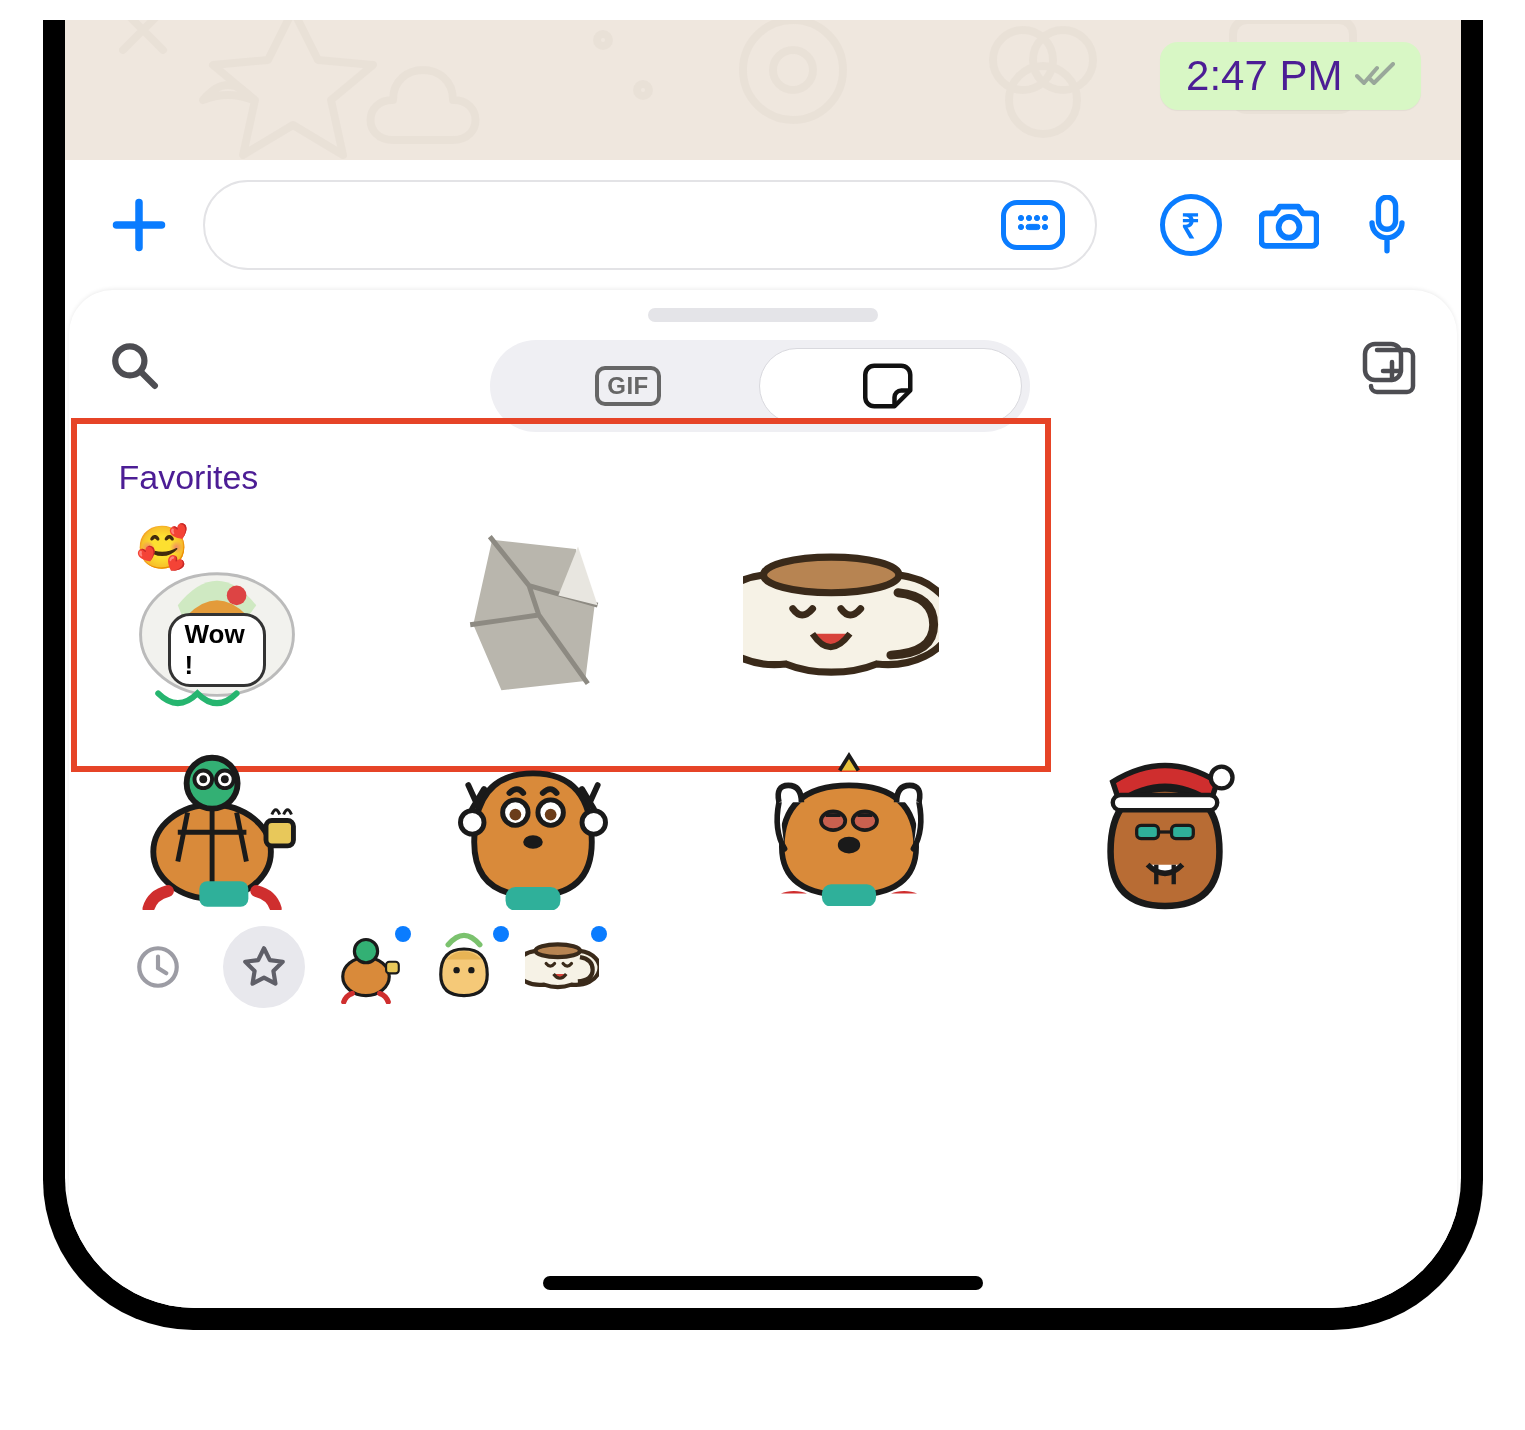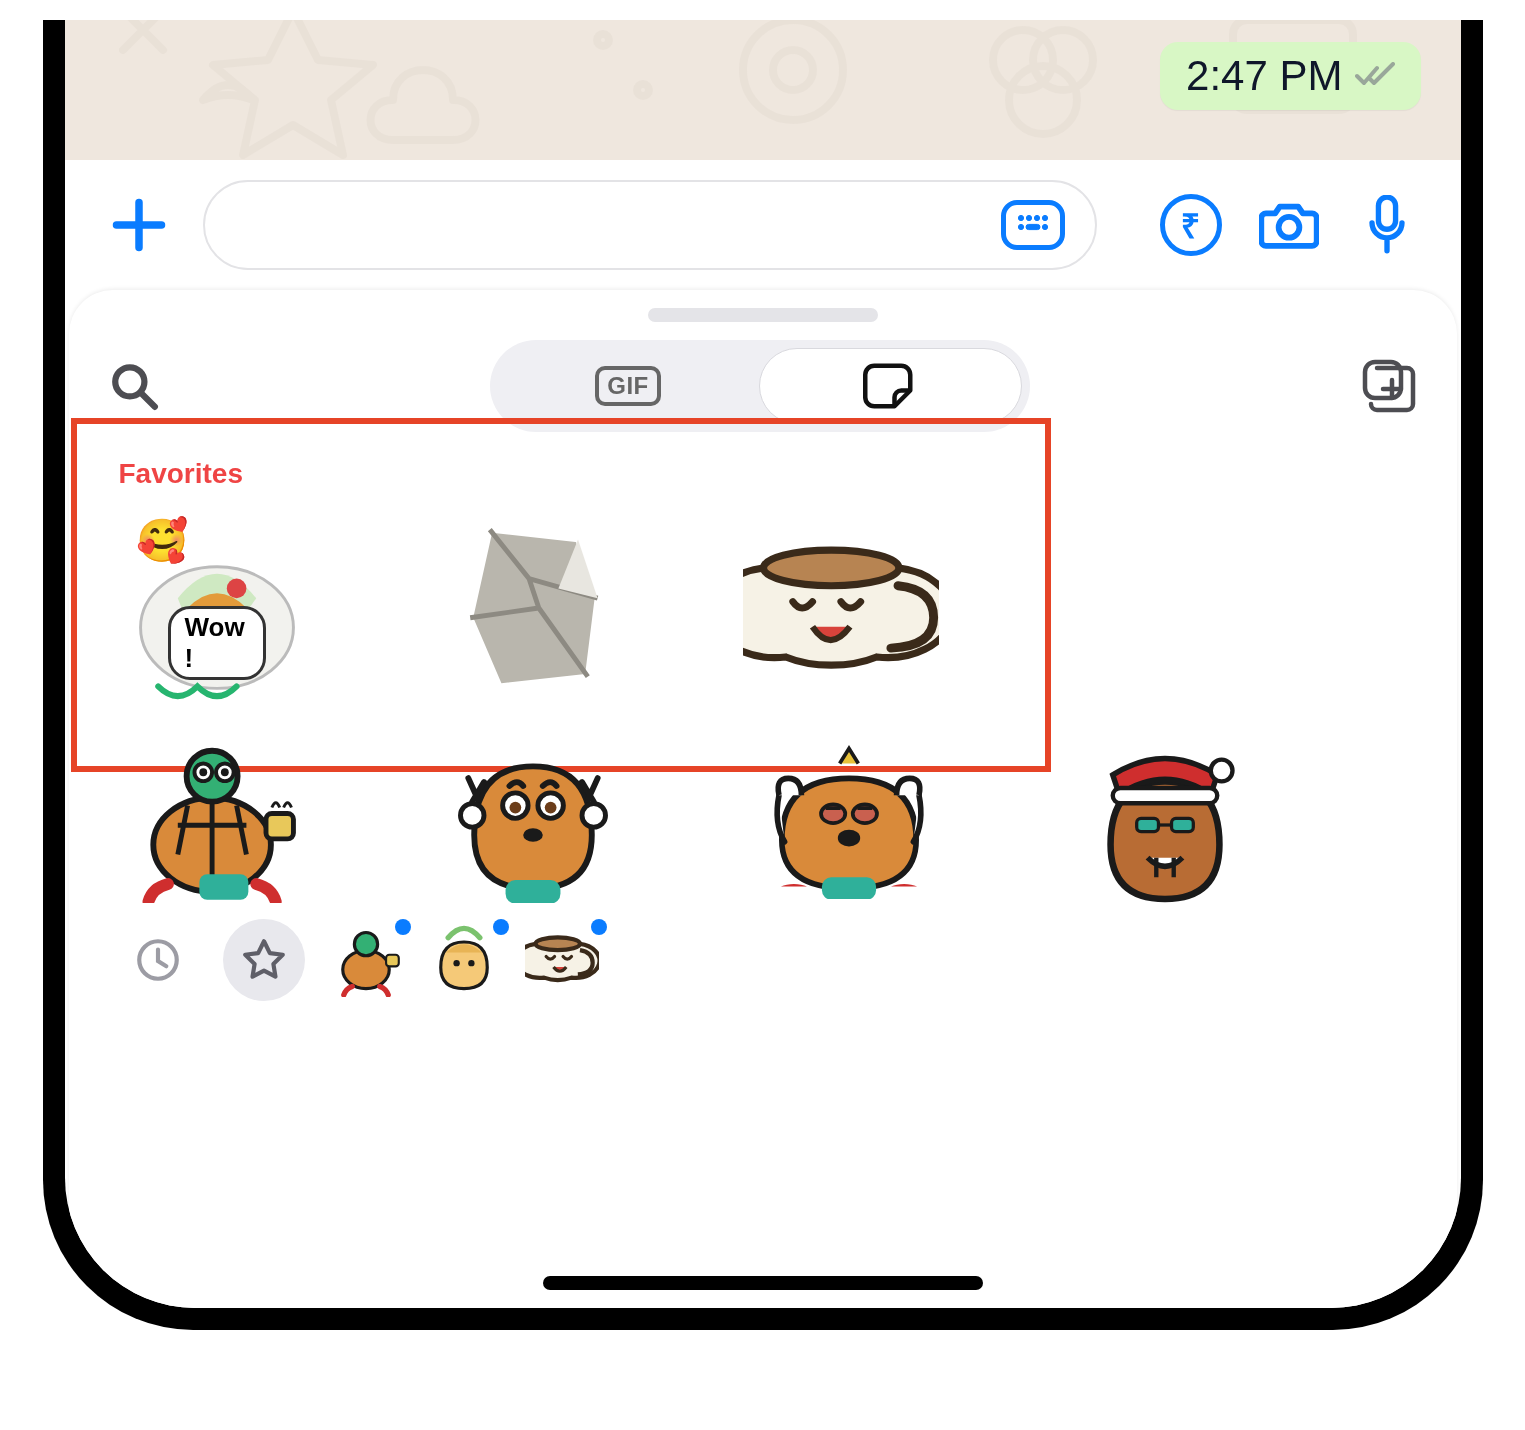--- a/index.html
+++ b/index.html
@@ -51,21 +51,21 @@
   }
   .doodle svg{width:100%;height:100%;}
   .time-bubble{
     position:absolute;
     right:40px; top:22px;
     background:#d8f7c5;
     padding:10px 26px 10px 26px;
     border-radius:18px;
     display:flex; align-items:center;
     gap:12px;
-    color:#0f172a;
+    color:#4c1d95;
     font-size:42px;
     box-shadow:0 1px 1px rgba(0,0,0,.05);
   }
   .checks{width:40px;height:28px;}
 
   
   .input-bar{
     flex:0 0 auto;
     background:#fff;
     display:flex;
@@ -113,42 +113,42 @@
     position:relative;
     box-shadow:0 -1px 4px rgba(0,0,0,.08);
     padding-top:18px;
     display:flex;flex-direction:column;
   }
   .grabber{
     width:230px;height:14px;border-radius:8px;
     background:#e4e4e8;margin:0 auto 18px auto;
   }
   .panel-head{
-    display:flex;align-items:center;justify-content:space-between;
+    display:flex;justify-content:space-between;
     padding:0 40px;
   }
   .search-icn{width:50px;height:50px;color:#4d4d52;}
   .add-icn{width:56px;height:56px;color:#4d4d52;}
   .seg{
     width:540px;height:92px;border-radius:48px;
     background:#efeff3;display:flex;padding:8px;
   }
   .seg-item{
     flex:1;border-radius:40px;display:flex;align-items:center;justify-content:center;
     color:#4d4d52;
   }
   .seg-item.active{background:#fff;border:1px solid #d9d9de;}
   .gif-box{
     border:4px solid #666;border-radius:10px;padding:2px 8px;
     font-size:24px;font-weight:800;color:#666;letter-spacing:.5px;
   }
 
   
   .section{padding:26px 50px 0 50px;}
-  .section-title{font-size:28px;color:#ef4444;font-weight:700;margin-bottom:20px;}
+  .section-title{font-size:34px;color:#4c1d95;font-weight:400;margin-bottom:20px;}
   .sticker-row{display:flex;gap:116px;flex-wrap:wrap;}
   .sticker{
     width:196px;height:196px;display:flex;align-items:center;justify-content:center;
     font-size:120px;position:relative;
   }
 
   .highlight-box{
     position:absolute;
     border:6px solid #e64427;
     pointer-events:none;

